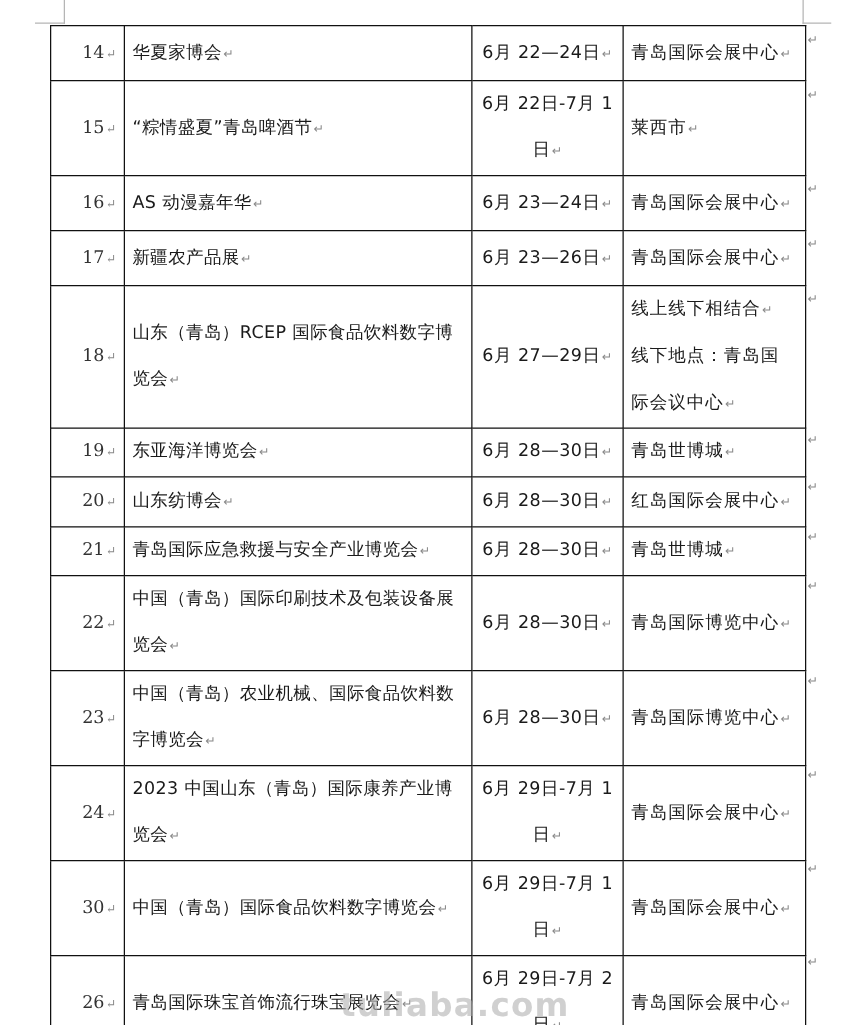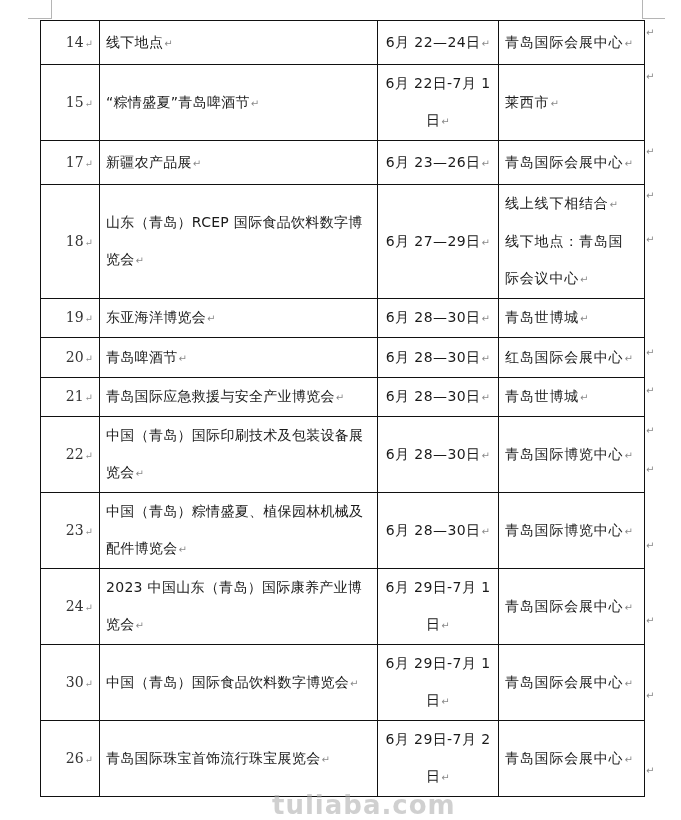--- a/index.html
+++ b/index.html
@@ -47,29 +47,35 @@
   <table class="events">
     <colgroup>
       <col style="width:59px">
       <col style="width:278px">
       <col style="width:121px">
       <col style="width:146px">
     </colgroup>
     <tbody id="tbody">
         <tr style="height: 44px;">
           <td class="num"><span>14</span><span class="pm">↵</span></td>
-          <td class="name"><span>线下地点</span><span class="pm">↵</span></td>
+          <td class="name"><span>华夏家博会</span><span class="pm">↵</span></td>
           <td class="date"><span>6月 22—24日</span><span class="pm">↵</span></td>
           <td class="venue"><span>青岛国际会展中心</span><span class="pm">↵</span></td>
         </tr>
         <tr style="height: 75px;">
           <td class="num"><span>15</span><span class="pm">↵</span></td>
           <td class="name"><span>“粽情盛夏”青岛啤酒节</span><span class="pm">↵</span></td>
           <td class="date"><span>6月 22日-7月 1日</span><span class="pm">↵</span></td>
           <td class="venue"><span>莱西市</span><span class="pm">↵</span></td>
+        </tr>
+        <tr style="height: 44px;">
+          <td class="num"><span>16</span><span class="pm">↵</span></td>
+          <td class="name"><span>AS 动漫嘉年华</span><span class="pm">↵</span></td>
+          <td class="date"><span>6月 23—24日</span><span class="pm">↵</span></td>
+          <td class="venue"><span>青岛国际会展中心</span><span class="pm">↵</span></td>
         </tr>
         <tr style="height: 44px; padding-left: 38px;">
           <td class="num"><span>17</span><span class="pm">↵</span></td>
           <td class="name"><span>新疆农产品展</span><span class="pm">↵</span></td>
           <td class="date"><span>6月 23—26日</span><span class="pm">↵</span></td>
           <td class="venue"><span>青岛国际会展中心</span><span class="pm">↵</span></td>
         </tr>
         <tr style="height: 113px;">
           <td class="num"><span>18</span><span class="pm">↵</span></td>
           <td class="name"><span>山东（青岛）RCEP 国际食品饮料数字博览会</span><span class="pm">↵</span></td>
@@ -77,39 +83,39 @@
           <td class="venue"><span>线上线下相结合</span><span class="pm">↵</span><br><span>线下地点：青岛国际会议中心</span><span class="pm">↵</span></td>
         </tr>
         <tr style="height: 38px;">
           <td class="num"><span>19</span><span class="pm">↵</span></td>
           <td class="name"><span>东亚海洋博览会</span><span class="pm">↵</span></td>
           <td class="date"><span>6月 28—30日</span><span class="pm">↵</span></td>
           <td class="venue"><span>青岛世博城</span><span class="pm">↵</span></td>
         </tr>
         <tr style="height: 40px;">
           <td class="num"><span>20</span><span class="pm">↵</span></td>
-          <td class="name"><span>青岛啤酒节</span><span class="pm">↵</span></td>
+          <td class="name"><span>山东纺博会</span><span class="pm">↵</span></td>
           <td class="date"><span>6月 28—30日</span><span class="pm">↵</span></td>
           <td class="venue"><span>红岛国际会展中心</span><span class="pm">↵</span></td>
         </tr>
         <tr style="height: 39px;">
           <td class="num"><span>21</span><span class="pm">↵</span></td>
           <td class="name"><span>青岛国际应急救援与安全产业博览会</span><span class="pm">↵</span></td>
           <td class="date"><span>6月 28—30日</span><span class="pm">↵</span></td>
           <td class="venue"><span>青岛世博城</span><span class="pm">↵</span></td>
         </tr>
         <tr style="height: 76px;">
           <td class="num"><span>22</span><span class="pm">↵</span></td>
           <td class="name"><span>中国（青岛）国际印刷技术及包装设备展览会</span><span class="pm">↵</span></td>
           <td class="date"><span>6月 28—30日</span><span class="pm">↵</span></td>
           <td class="venue"><span>青岛国际博览中心</span><span class="pm">↵</span></td>
         </tr>
         <tr style="height: 75px;">
           <td class="num"><span>23</span><span class="pm">↵</span></td>
-          <td class="name"><span>中国（青岛）粽情盛夏、植保园林机械及配件博览会</span><span class="pm">↵</span></td>
+          <td class="name"><span>中国（青岛）农业机械、国际食品饮料数字博览会</span><span class="pm">↵</span></td>
           <td class="date"><span>6月 28—30日</span><span class="pm">↵</span></td>
           <td class="venue"><span>青岛国际博览中心</span><span class="pm">↵</span></td>
         </tr>
         <tr style="height: 75px;">
           <td class="num"><span>24</span><span class="pm">↵</span></td>
           <td class="name"><span>2023 中国山东（青岛）国际康养产业博览会</span><span class="pm">↵</span></td>
           <td class="date"><span>6月 29日-7月 1日</span><span class="pm">↵</span></td>
           <td class="venue"><span>青岛国际会展中心</span><span class="pm">↵</span></td>
         </tr>
         <tr style="height: 75px;">

